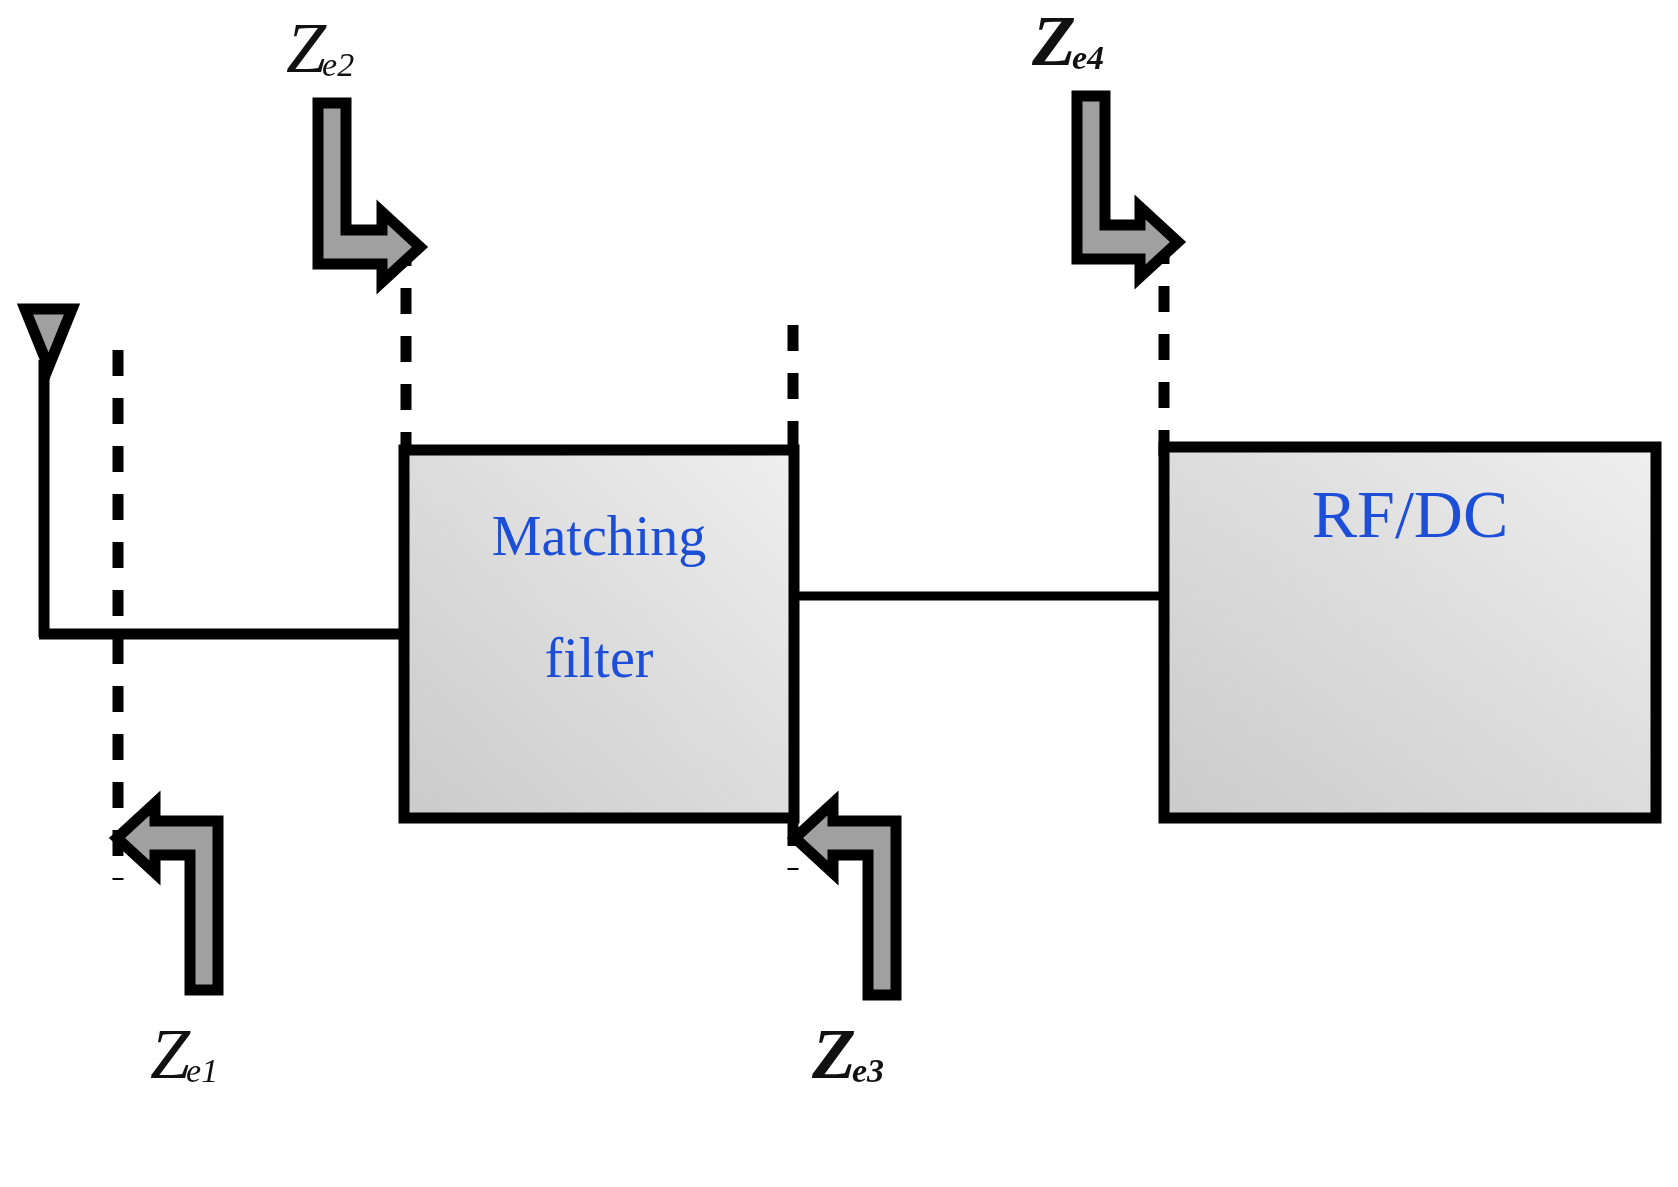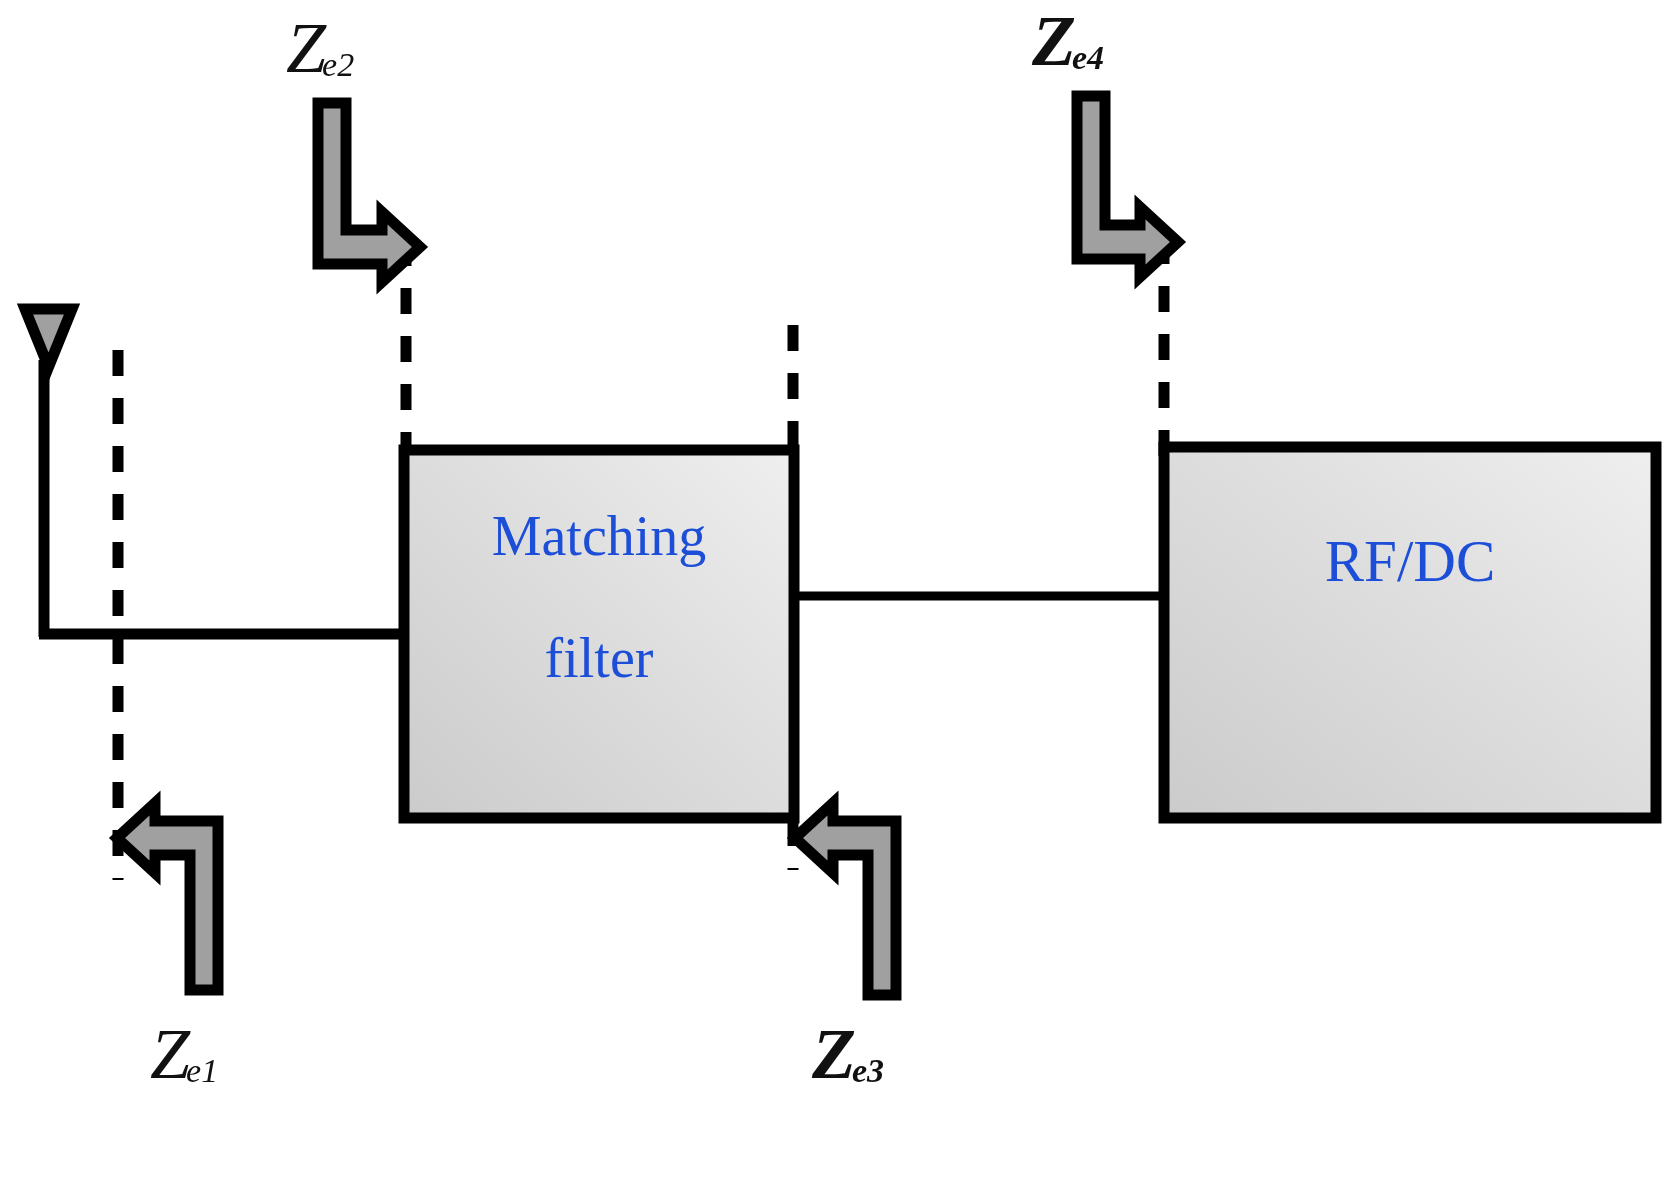--- a/index.html
+++ b/index.html
@@ -114,21 +114,21 @@
     <g>
       <path d="M 868,995 L 868,855 L 833,855 L 833,873 L 795,838 L 833,803 L 833,821 L 896,821 L 896,995 Z" fill="#a0a0a0" stroke="#000000" stroke-width="11" stroke-linejoin="miter"></path>
     </g>
   </svg>
 
   <div class="block-label" style="left:404px; top:508px; width:390px; font-size:56px;">
     <div>Matching</div>
     <div style="margin-top:66px;">filter</div>
   </div>
 
-  <div class="block-label" style="left:1164px; top:532px; width:492px; font-size:59px;">
+  <div class="block-label" style="left:1164px; top:480px; width:492px; font-size:68px;">
     <div>RF/DC</div>
   </div>
 
   <div class="z-label" style="left:286px; top:12px;">
     <span class="zmain">Z</span><span class="zsub">e2</span>
   </div>
 
   <div class="z-label" style="left:1032px; top:5px;font-weight:bold;">
     <span class="zmain">Z</span><span class="zsub">e4</span>
   </div>

